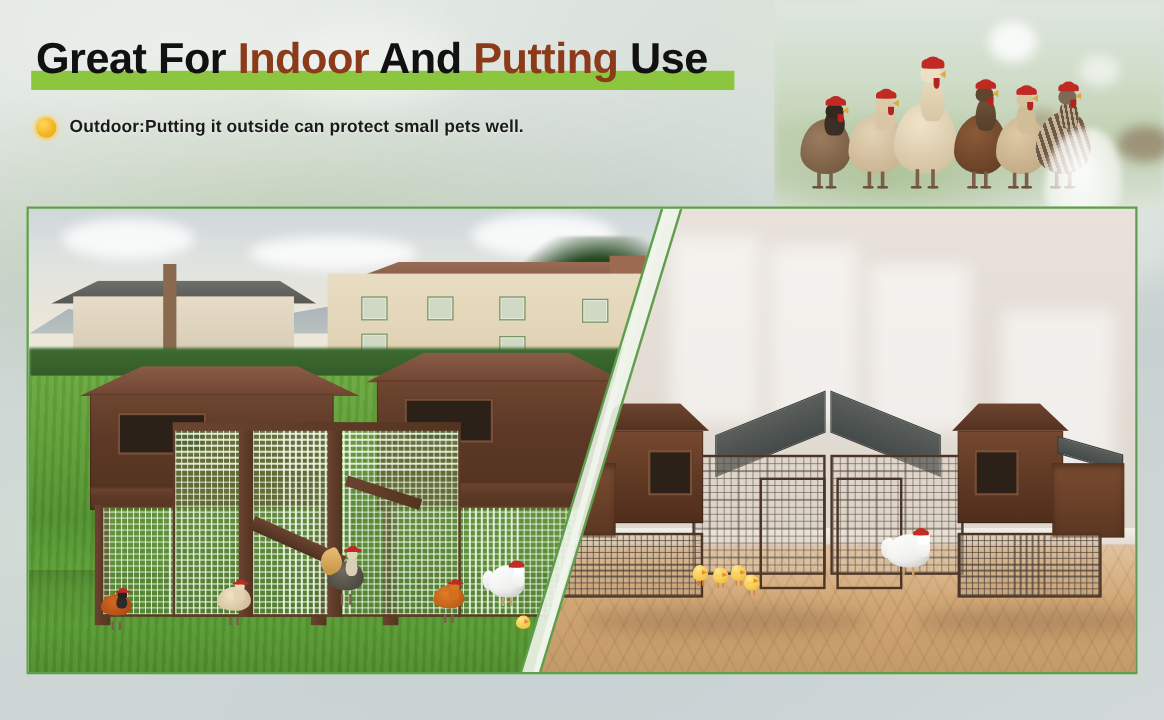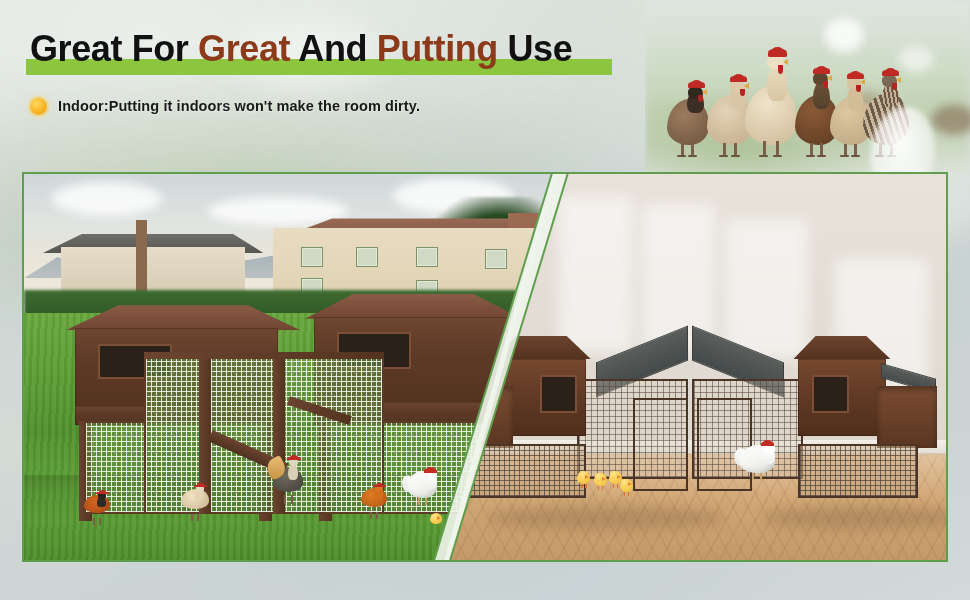--- a/index.html
+++ b/index.html
@@ -431,26 +431,26 @@
     <div class="foot" style="left:12px;"></div>
     <div class="foot" style="left:24px;"></div>
   </div>
 
   <div style="position:absolute; right:34px; bottom:-18px; width:66px; height:86px;
               background:radial-gradient(ellipse at 45% 40%, rgba(255,255,255,.96), rgba(255,255,255,.55) 62%, rgba(255,255,255,0) 82%);
               filter:blur(2.5px); border-radius:52% 42% 44% 58% / 62% 58% 42% 40%;"></div>
 </div>
 
 <div class="green-bar"></div>
-<h1 class="headline"><span>Great For </span><span class="hl-hi">Great</span><span> And </span><span class="hl-hi">Putting</span><span> Use</span></h1>
+<h1 class="headline"><span>Great For </span><span class="hl-hi">Indoor</span><span> And </span><span class="hl-hi">Putting</span><span> Use</span></h1>
 
 <div class="bullets">
   <div class="bullet-row">
     <span class="bullet-dot"></span>
-    <span class="bullet-text">Indoor:Putting it indoors won't make the room dirty.</span>
+    <span class="bullet-text">Outdoor:Putting it outside can protect small pets well.</span>
   </div>
 </div>
 
 <div class="photo-panel">
 
   <div class="panel-half outdoor">
     <div class="sky"></div>
     <div class="cloud c1"></div>
     <div class="cloud c2"></div>
     <div class="cloud c3"></div>

